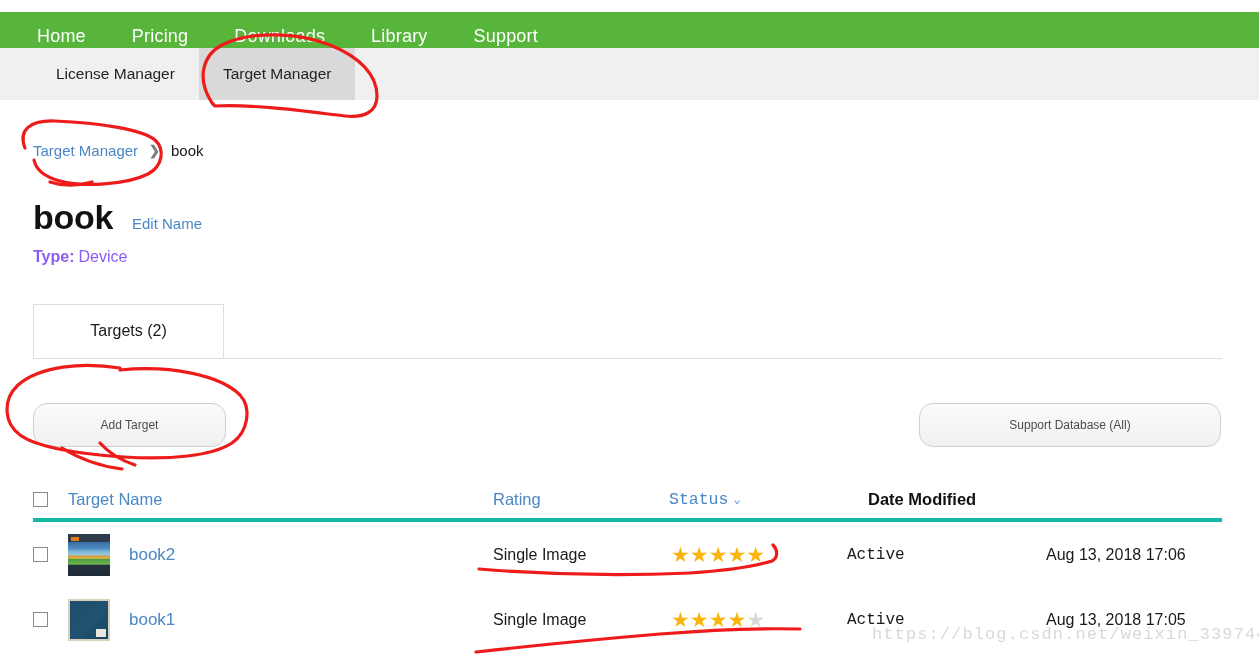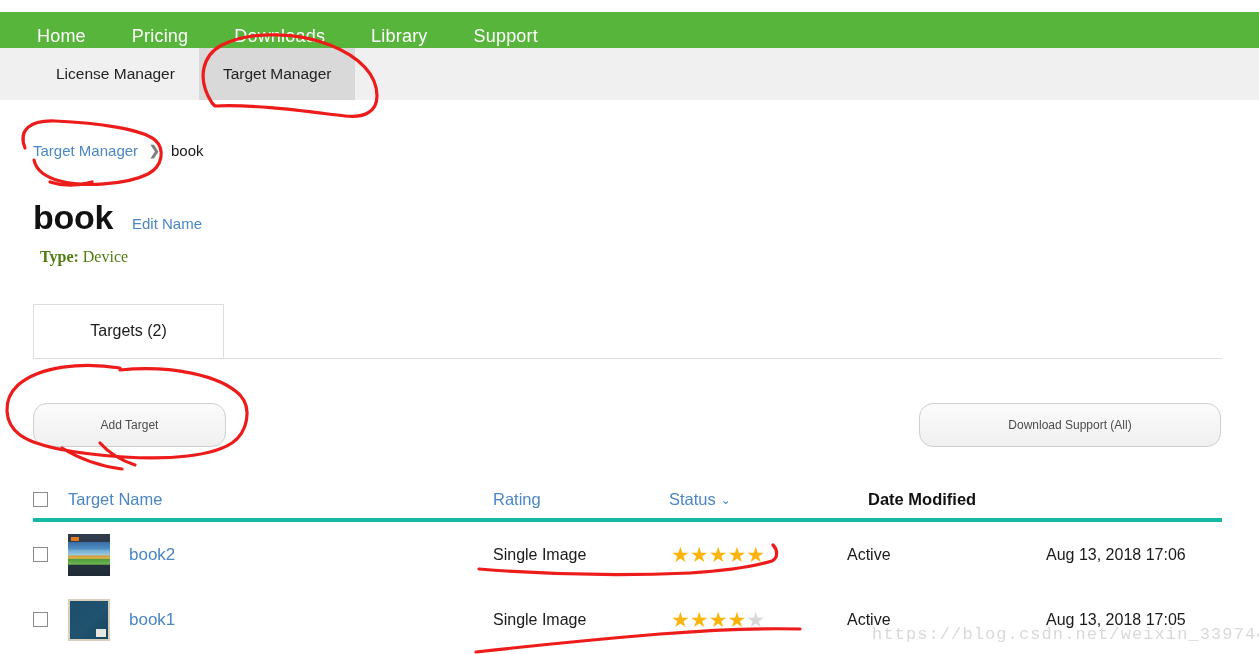--- a/index.html
+++ b/index.html
@@ -108,24 +108,23 @@
   }
   #edit-name-link {
     margin-left: 19px;
     font-size: 15px;
     color: #4a87c4;
     cursor: pointer;
   }
 
   #type-row {
     position: absolute;
-    left: 40px; top: 148px;
+    left: 33px; top: 148px;
     font-size: 16px;
-    color: #4d7c0f;
-    font-family: Liberation Serif, serif;
+    color: #8b5cf6;
   }
   #type-row .type-label { font-weight: bold; }
   #type-row .type-value { margin-left: 4px; }
 
   
   #tab-strip {
     position: absolute;
     left: 33px; top: 204px;
     width: 1189px;
     height: 54px;
@@ -184,21 +183,21 @@
     position: relative;
   }
   #table-head {
     height: 38px;
     border-bottom: 4px solid #14b8a6;
   }
   .col-check { width: 35px; flex: none; }
   .col-name  { width: 425px; flex: none; display:flex; align-items:center; }
   .col-type  { width: 178px; flex: none; }
   .col-rate  { width: 176px; flex: none; }
-  .col-stat  { width: 199px; flex: none; }
+  .col-stat  { width: 199px; flex: none; font-family: Liberation Mono, monospace; }
   .col-date  { width: 176px; flex: none; }
 
   .th {
     font-size: 16.5px;
     color: #4a87c4;
     cursor: pointer;
     white-space: nowrap;
   }
   .th.sorted {
     color: #111111;
@@ -332,21 +331,21 @@
 
   <div id="type-row">
     <span class="type-label">Type:</span><span class="type-value">Device</span>
   </div>
 
   <div id="tab-strip">
     <div id="tab-targets">Targets (2)</div>
   </div>
 
   <div class="btn" id="add-target-btn">Add Target</div>
-  <div class="btn" id="download-db-btn">Download Support (All)</div>
+  <div class="btn" id="download-db-btn">Support Database (All)</div>
 
   <div id="targets-table">
 
     <div class="t-row" id="table-head">
       <div class="col-check">
         <div class="checkbox"></div>
       </div>
       <div class="col-name">
           <span class="th">Target Name</span>
         </div>

